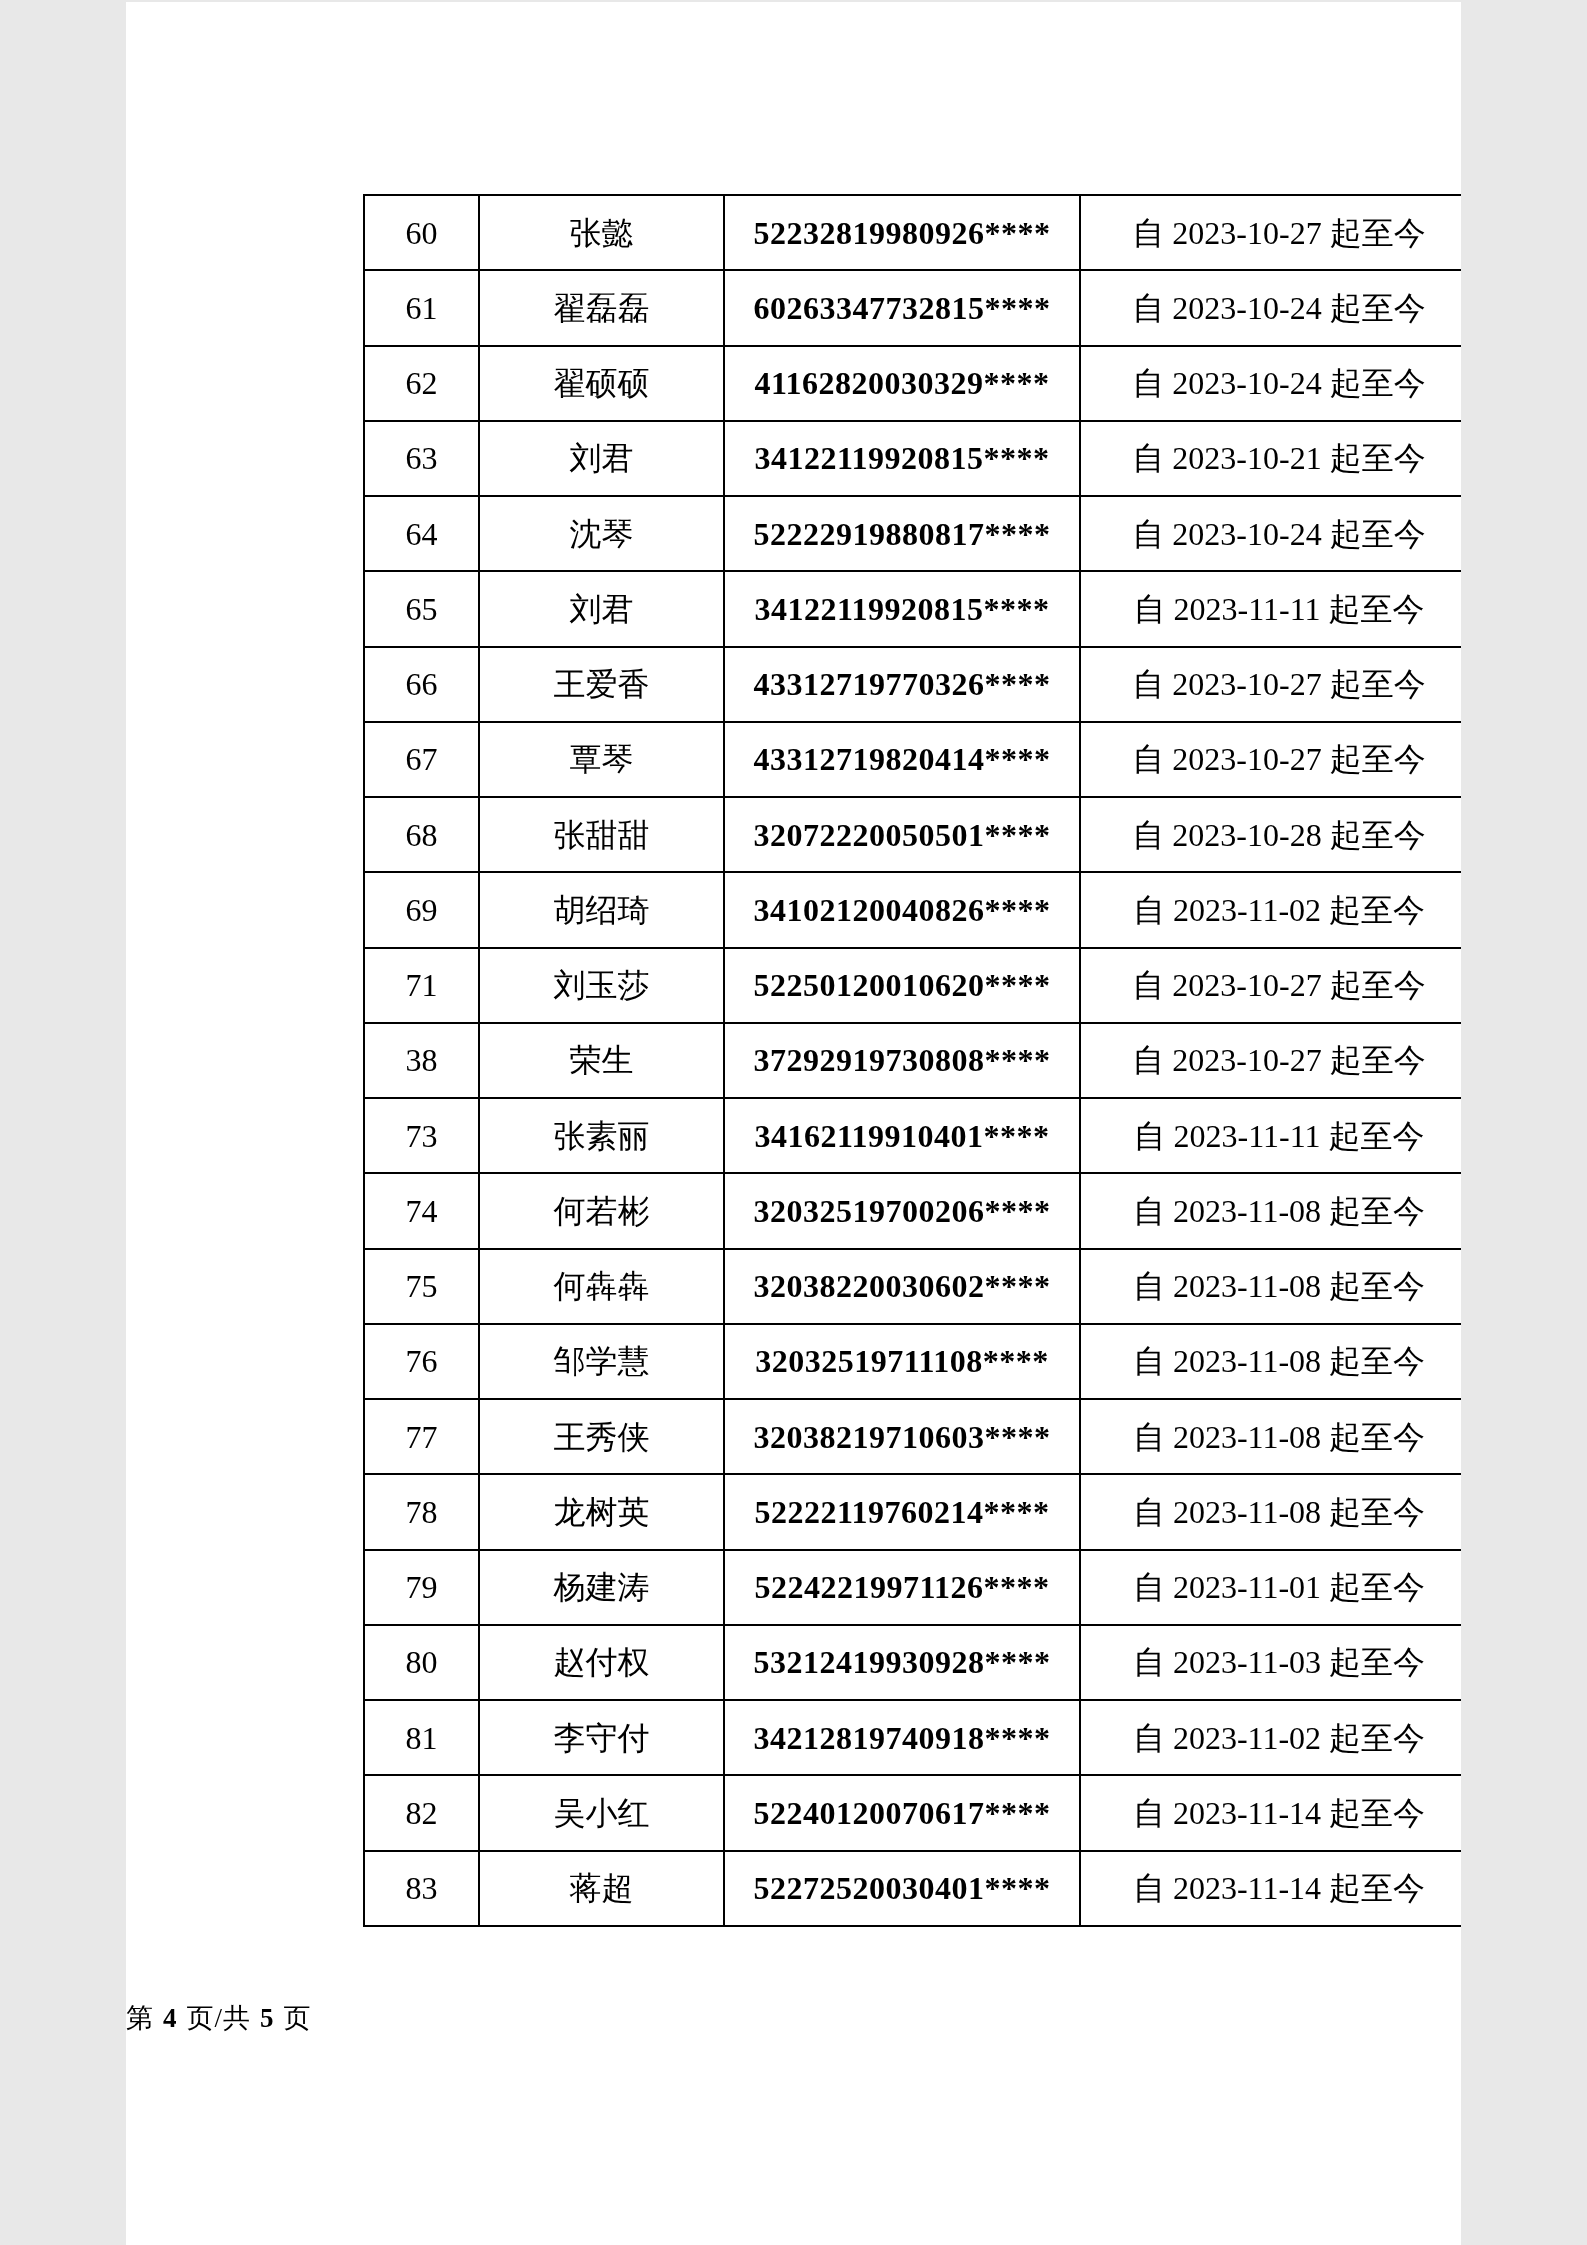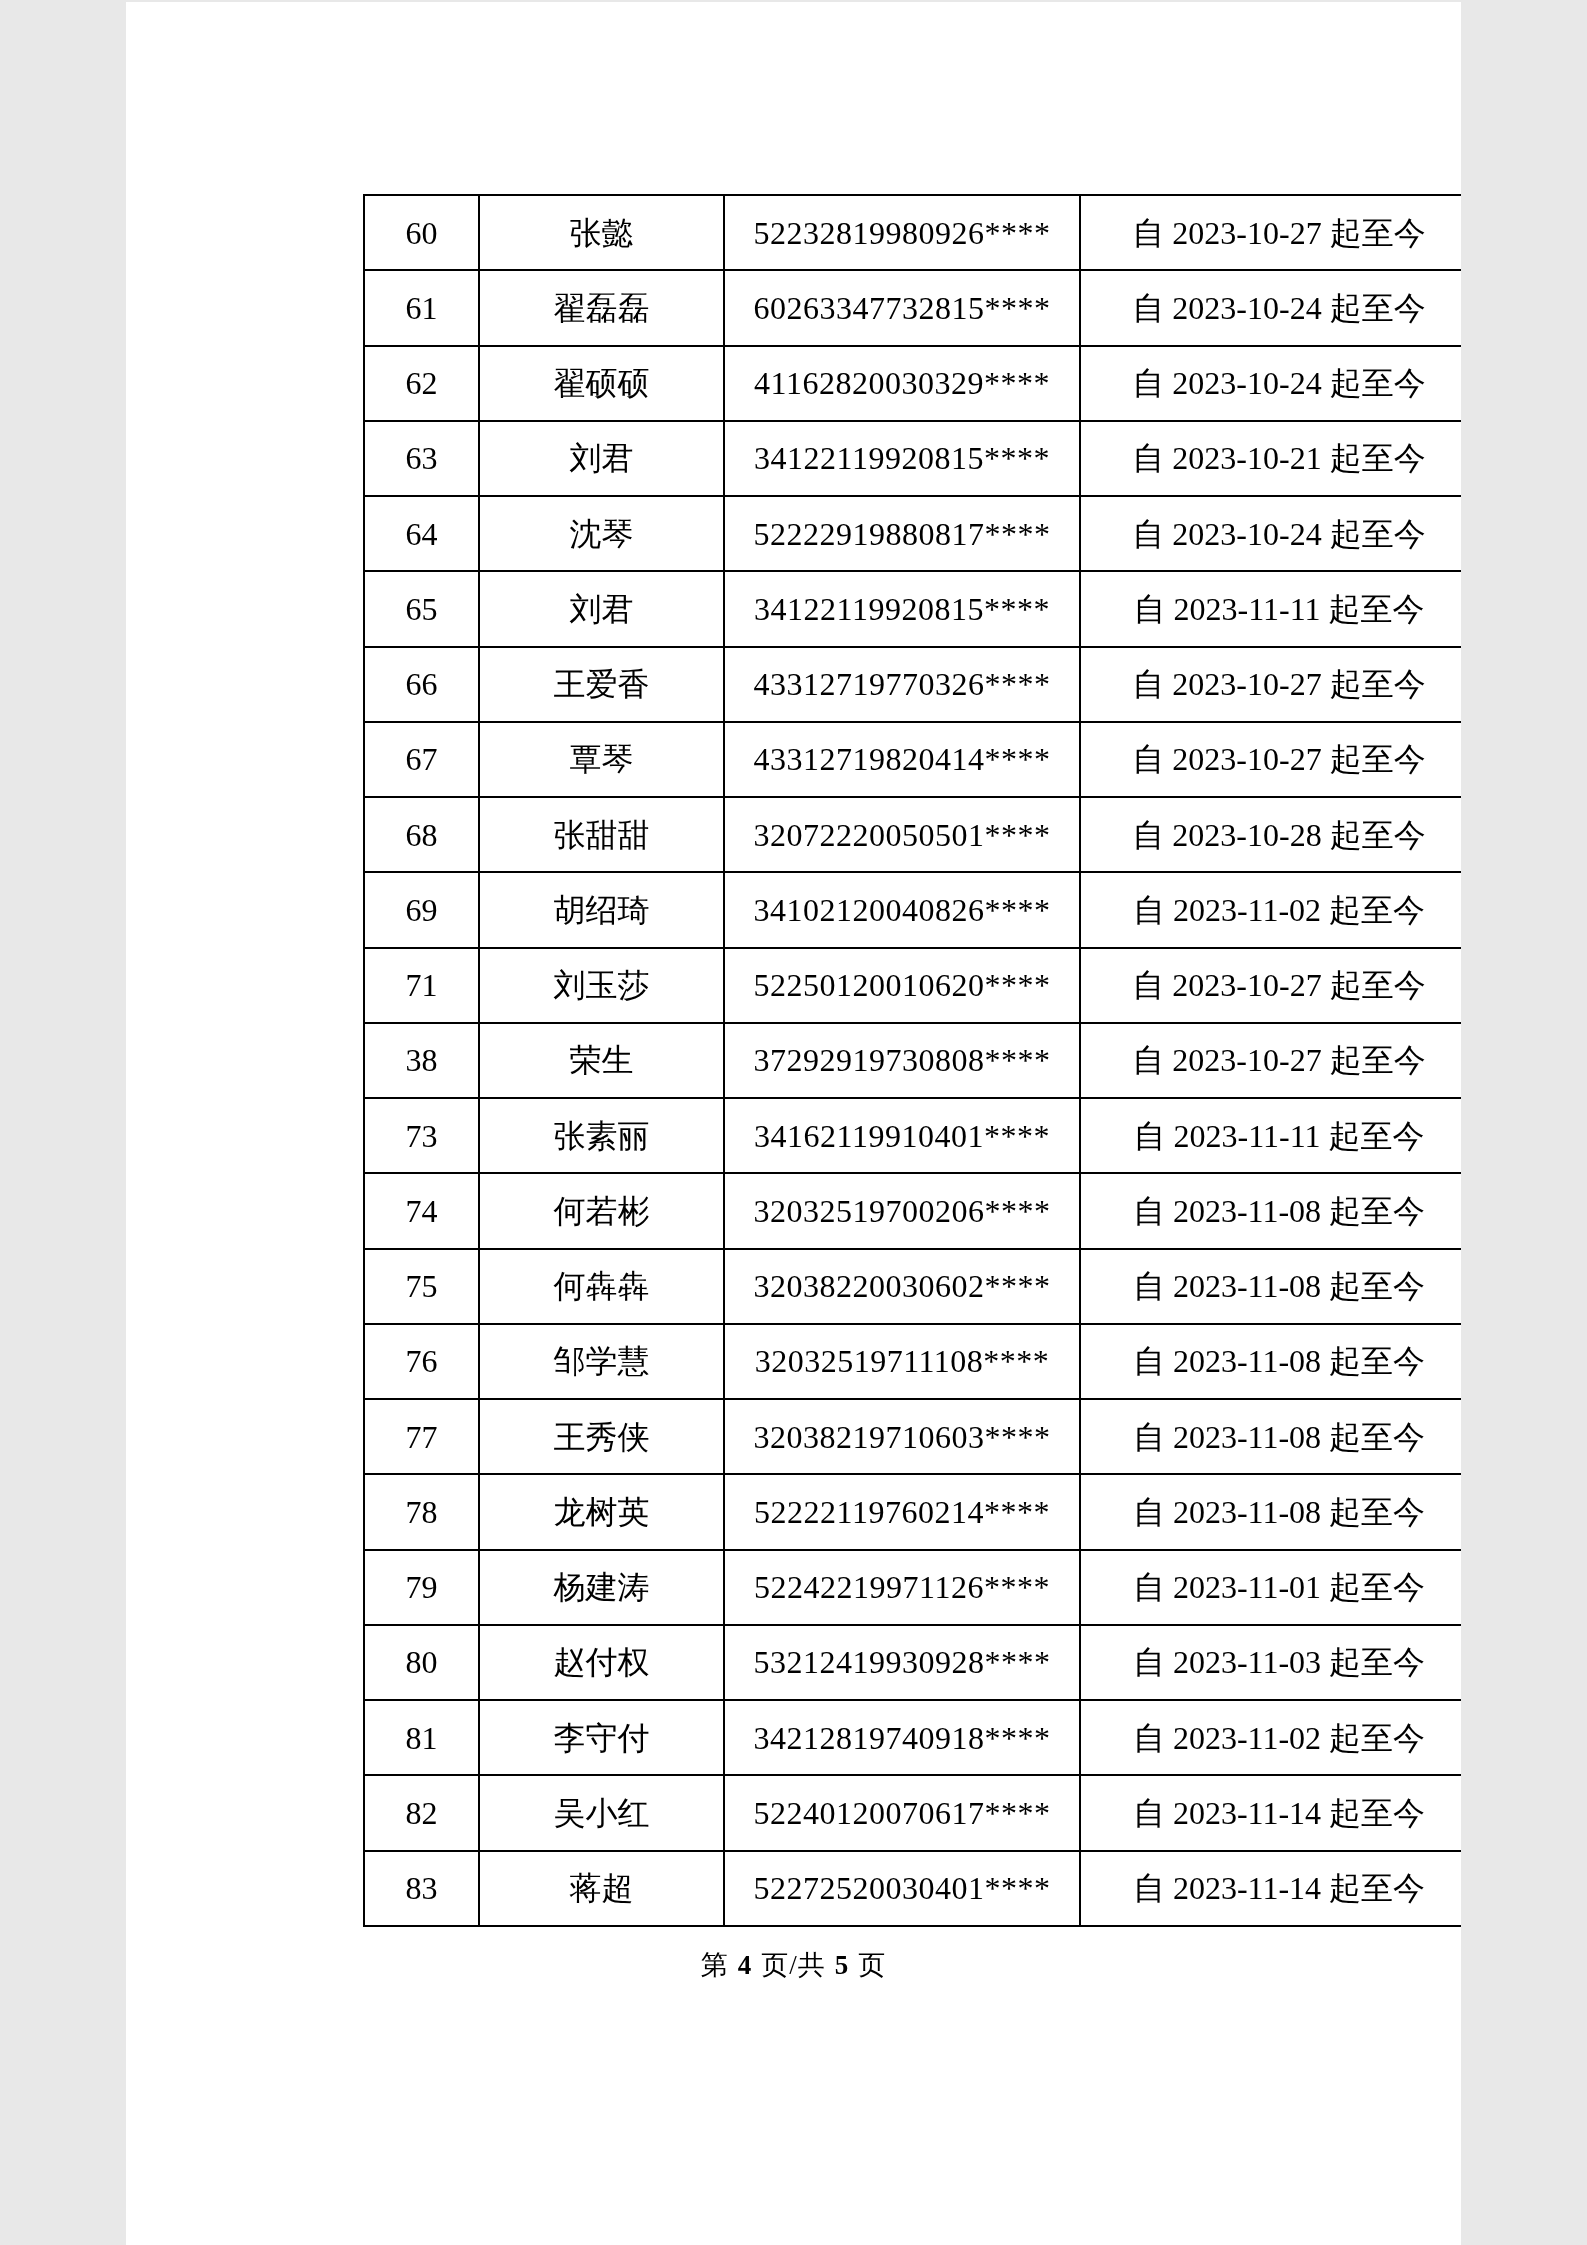--- a/index.html
+++ b/index.html
@@ -26,28 +26,28 @@
     border: 2px solid #000;
     height: 75.25px;
     text-align: center;
     vertical-align: middle;
     font-size: 32px;
     line-height: 1;
     white-space: nowrap;
     overflow: hidden;
   }
   td.c-no  { font-size: 33px; }
-  td.c-id  { letter-spacing: 0.5px; }
+  td.c-id  { letter-spacing: 0.5px; font-weight: bold; }
   td.c-period { font-size: 31px; }
   .footer {
     position: absolute;
     left: 0;
-    top: 1945px;
+    top: 1998px;
     width: 100%;
-    text-align: center;
+    text-align: left;
     font-size: 27px;
     letter-spacing: 1px;
   }
   .footer .num { font-weight: bold; padding: 0 9px; }
   .seal {
     position: absolute;
     left: 1508px;
     top: 1672px;
     width: 79px;
     height: 385px;

